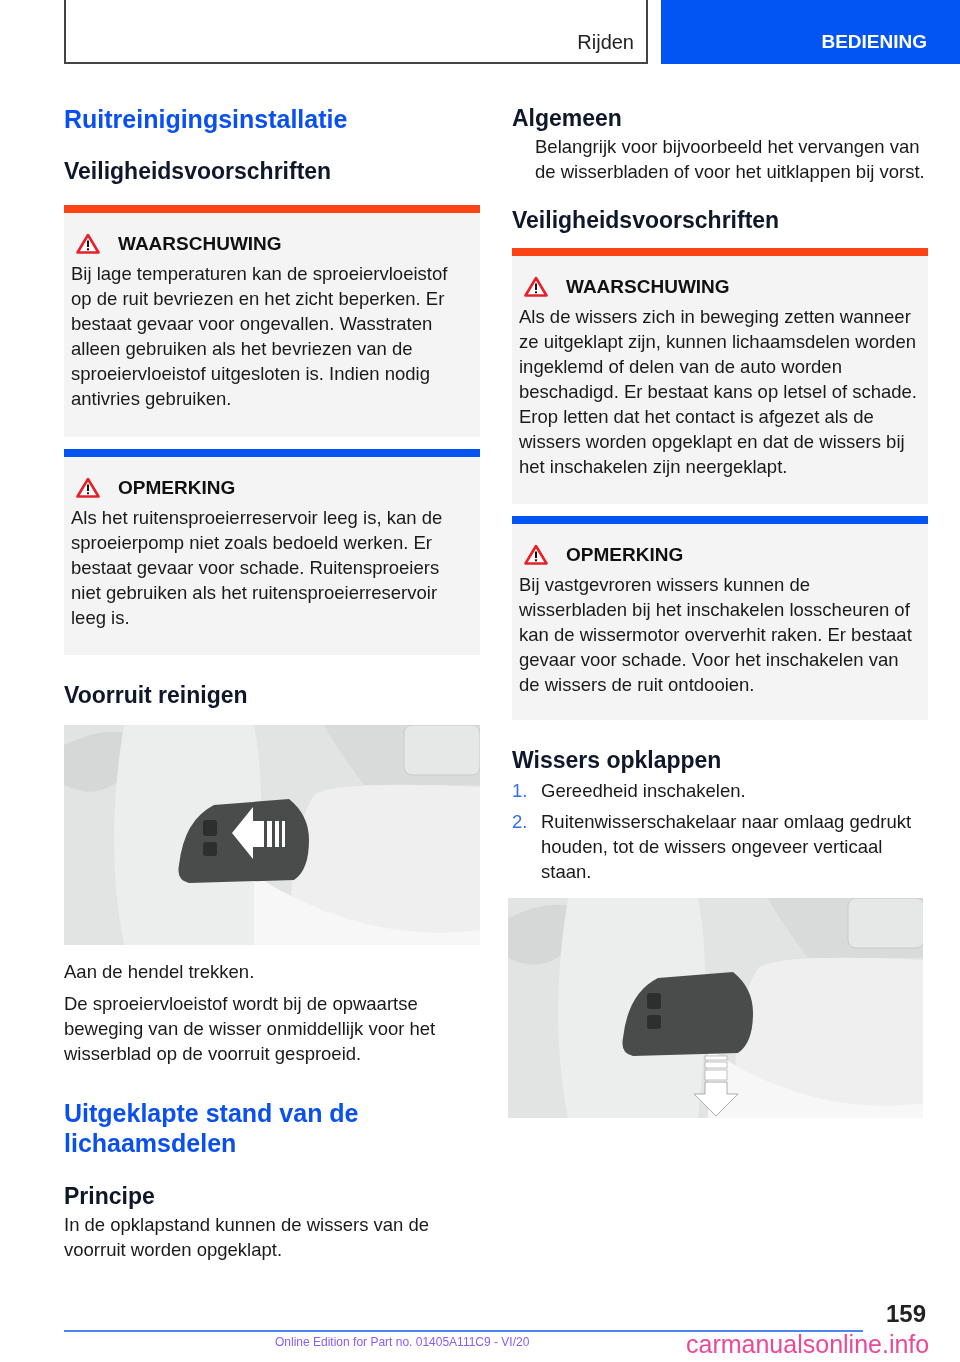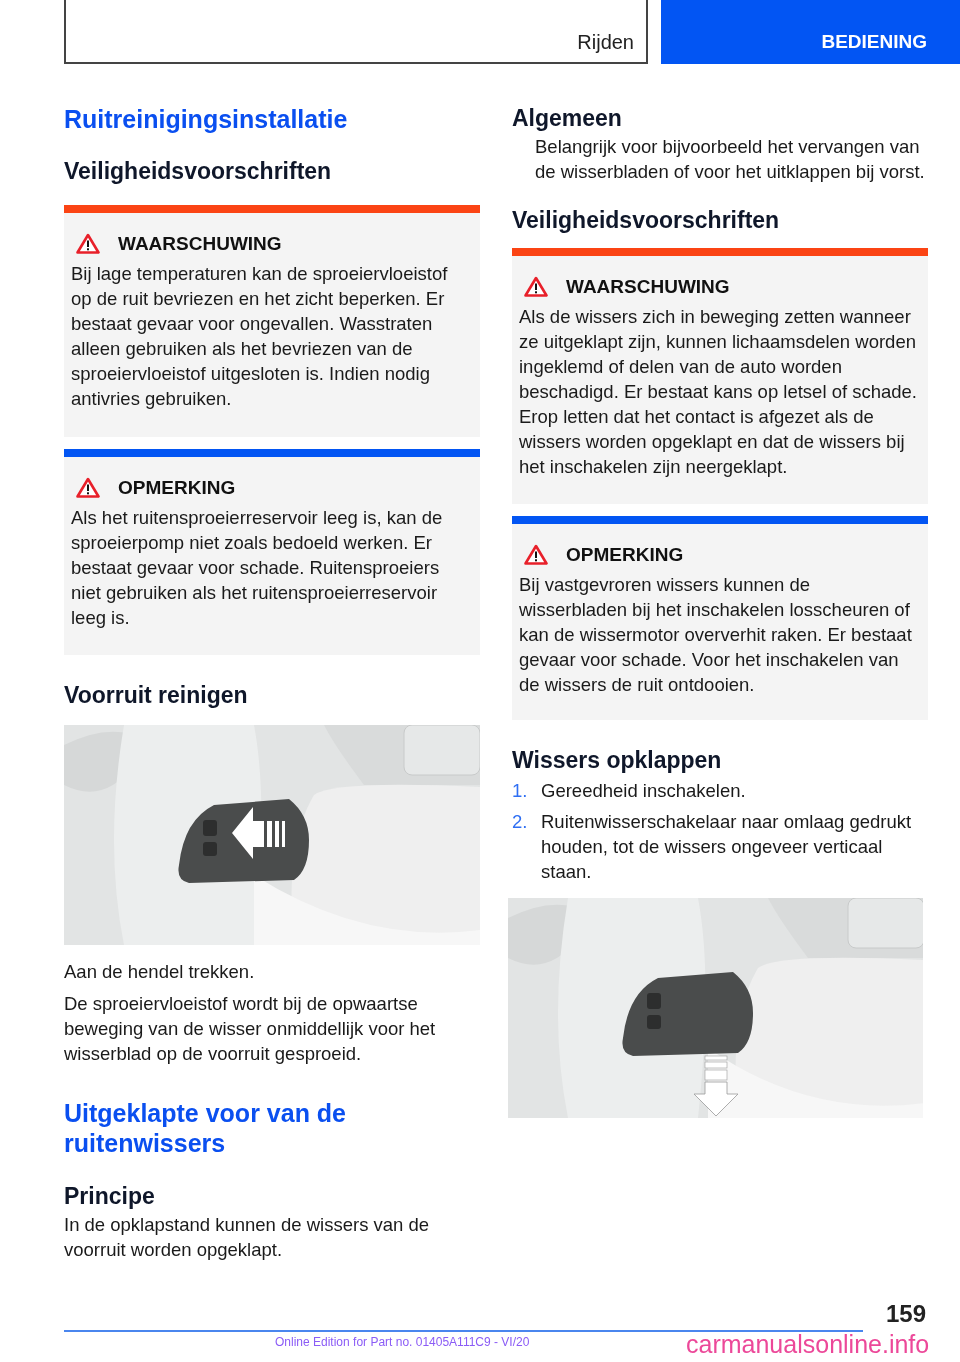--- a/index.html
+++ b/index.html
@@ -119,21 +119,21 @@
       <polygon points="168,108 189,82 189,96 200,96 200,122 189,122 189,134" fill="#ffffff"></polygon>
       <rect x="203" y="96" width="5" height="26" fill="#fff"></rect>
       <rect x="211" y="96" width="4" height="26" fill="#fff"></rect>
       <rect x="218" y="96" width="3" height="26" fill="#fff"></rect>
     </svg>
   </div>
 
   <p class="body" style="margin-top:14px;">Aan de hendel trekken.</p>
   <p class="body" style="margin-top:7px;">De sproeiervloeistof wordt bij de opwaartse beweging van de wisser onmiddellijk voor het wisserblad op de voorruit gesproeid.</p>
 
-  <h1 class="chapter" style="margin-top:32px;">Uitgeklapte voor van de ruitenwissers</h1>
+  <h1 class="chapter" style="margin-top:32px;">Uitgeklapte stand van de lichaamsdelen</h1>
   <h2 class="sub" style="margin-top:24px;">Principe</h2>
   <p class="body" style="margin-top:2px;">In de opklapstand kunnen de wissers van de voorruit worden opgeklapt.</p>
 </div>
 
 <div class="col col-right">
   <h2 class="sub" style="margin-top:8px;">Algemeen</h2>
   <p class="body" style="margin-top:2px;margin-left:23px;">Belangrijk voor bijvoorbeeld het vervangen van de wisserbladen of voor het uitklappen bij vorst.</p>
   <h2 class="sub" style="margin-top:22px;">Veiligheidsvoorschriften</h2>
 
   <div class="box warn" style="margin-top:14px; height:256px;">

